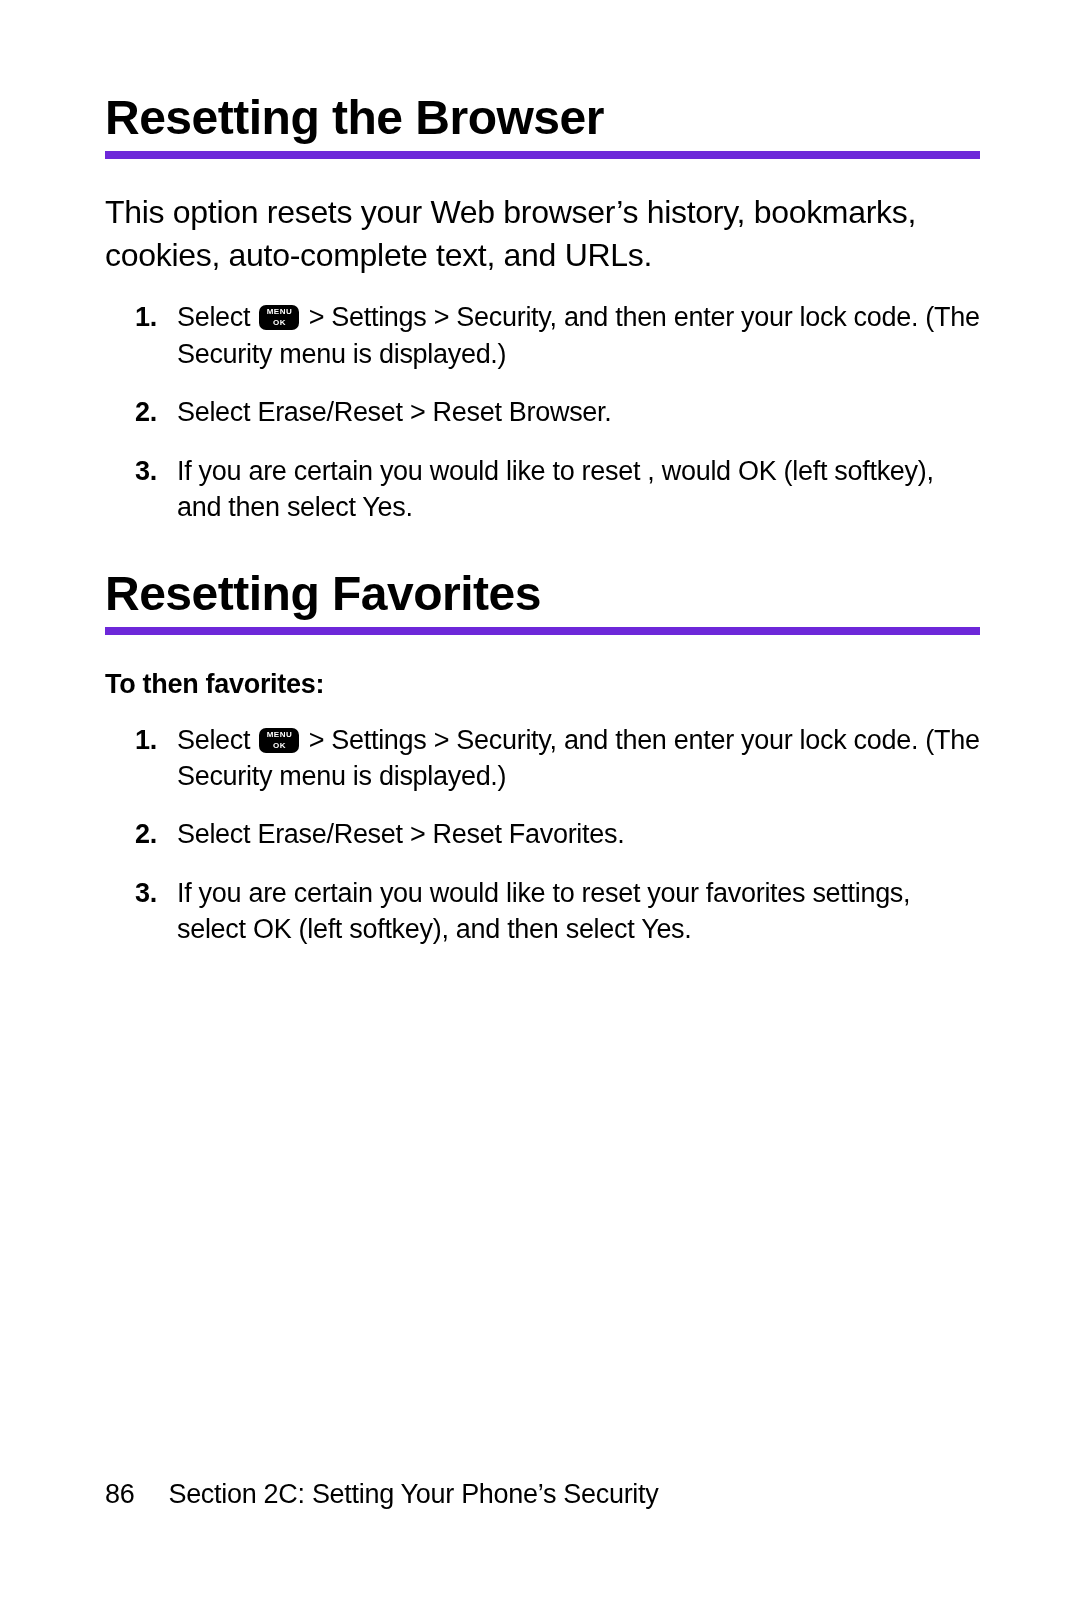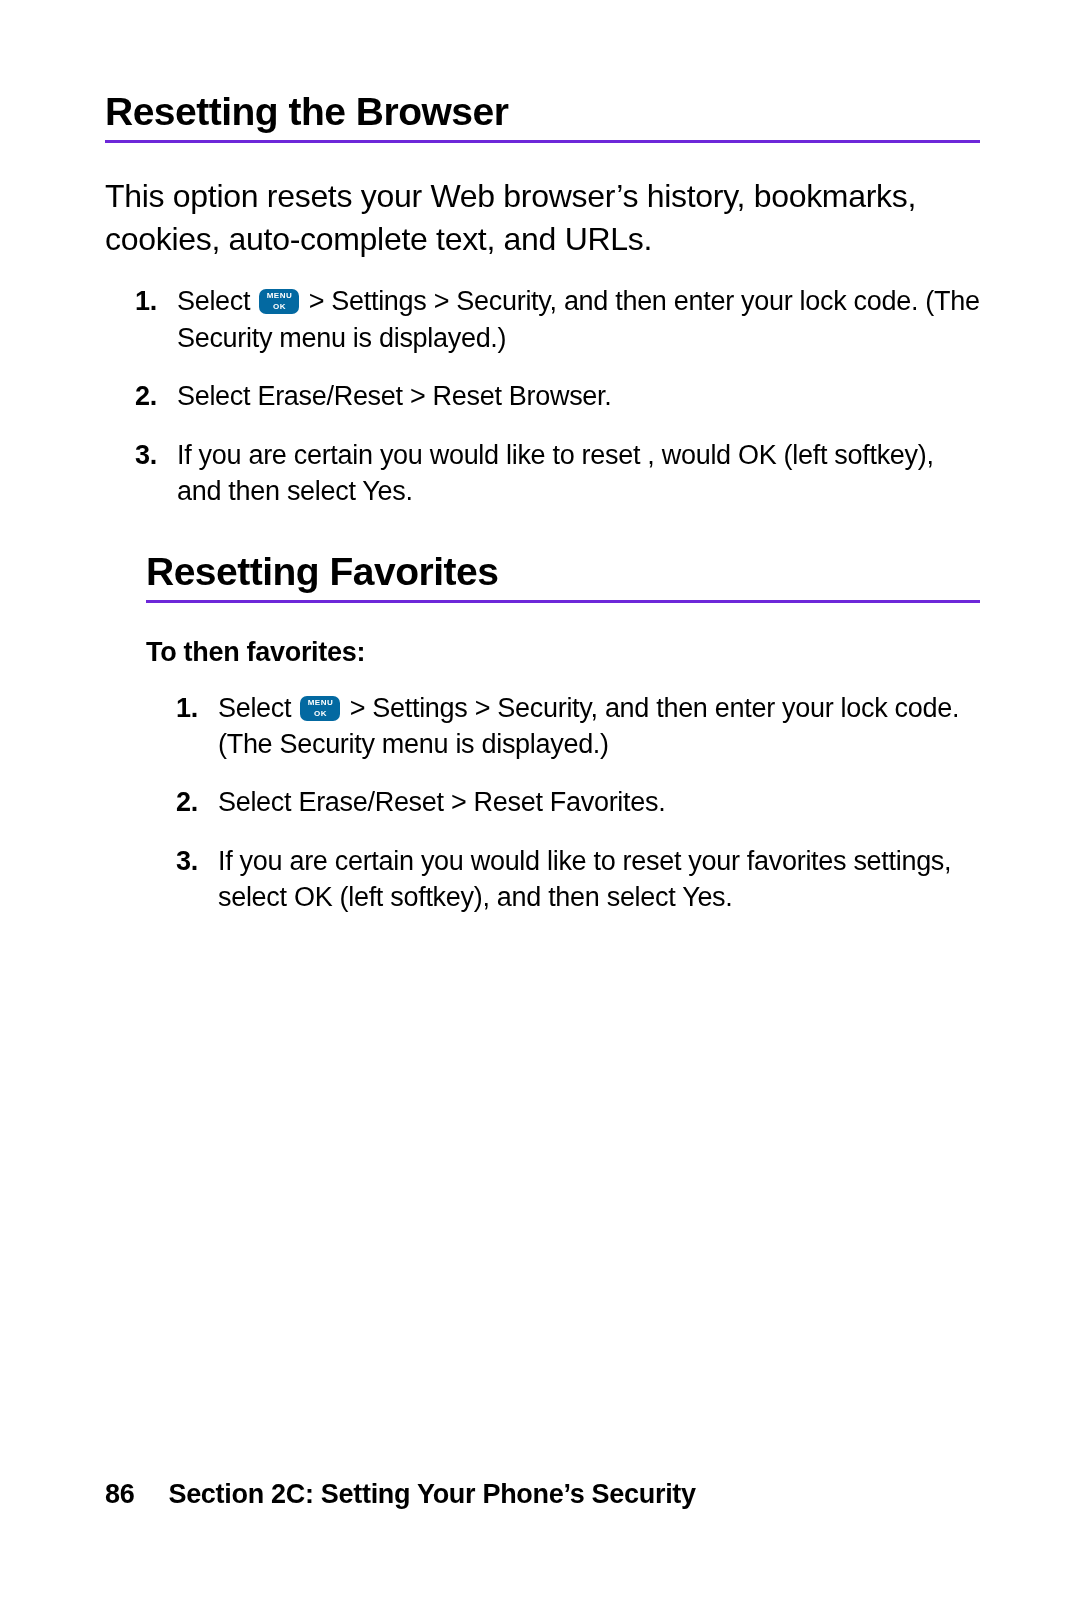--- a/index.html
+++ b/index.html
@@ -10,26 +10,26 @@
     color: #000;
     width: 1080px;
     height: 1620px;
     box-sizing: border-box;
     position: relative;
   }
   .page {
     padding: 90px 100px 0 105px;
   }
   h2.section-heading {
-    font-size: 39px;
+    font-size: 48px;
     font-weight: 700;
     letter-spacing: -0.5px;
     margin: 0 0 6px 0;
     padding: 0 0 6px 0;
-    border-bottom: 3px solid #6d28d9;
+    border-bottom: 8px solid #6d28d9;
   }
   p.body {
     font-size: 32px;
     line-height: 1.35;
     letter-spacing: -0.3px;
     margin: 32px 0 0 0;
   }
   p.subhead {
     font-size: 27px;
     font-weight: 700;
@@ -57,42 +57,42 @@
     left: 0;
     font-weight: 700;
   }
   .b { font-weight: 400; }
   .menu-key {
     display: inline-block;
     vertical-align: -4px;
     width: 40px;
     height: 25px;
     border-radius: 7px;
-    background: #0369a1;
+    background: #000000;
     position: relative;
     margin: 0 2px;
   }
   .menu-key .mk-top,
   .menu-key .mk-bot {
     position: absolute;
     left: 0; right: 0;
     color: #fff;
     text-align: center;
     line-height: 1;
     font-weight: 700;
   }
   .menu-key .mk-top { top: 3px; font-size: 8px; letter-spacing: 0.5px; }
   .menu-key .mk-bot { bottom: 3px; font-size: 8px; letter-spacing: 0.5px; }
-  .block2 { margin-top: 40px; margin-left: 41px; }
+  .block2 { margin-top: 40px; }
   .footer {
     position: absolute;
     left: 105px;
     bottom: 110px;
     font-size: 27px;
-    font-weight: 700;
+    font-weight: 400;
     letter-spacing: -0.3px;
   }
   .footer .pagenum { margin-right: 34px; }
 </style>
 </head>
 <body>
 
 <div class="page">
 
   <h2 class="section-heading">Resetting the Browser</h2>

